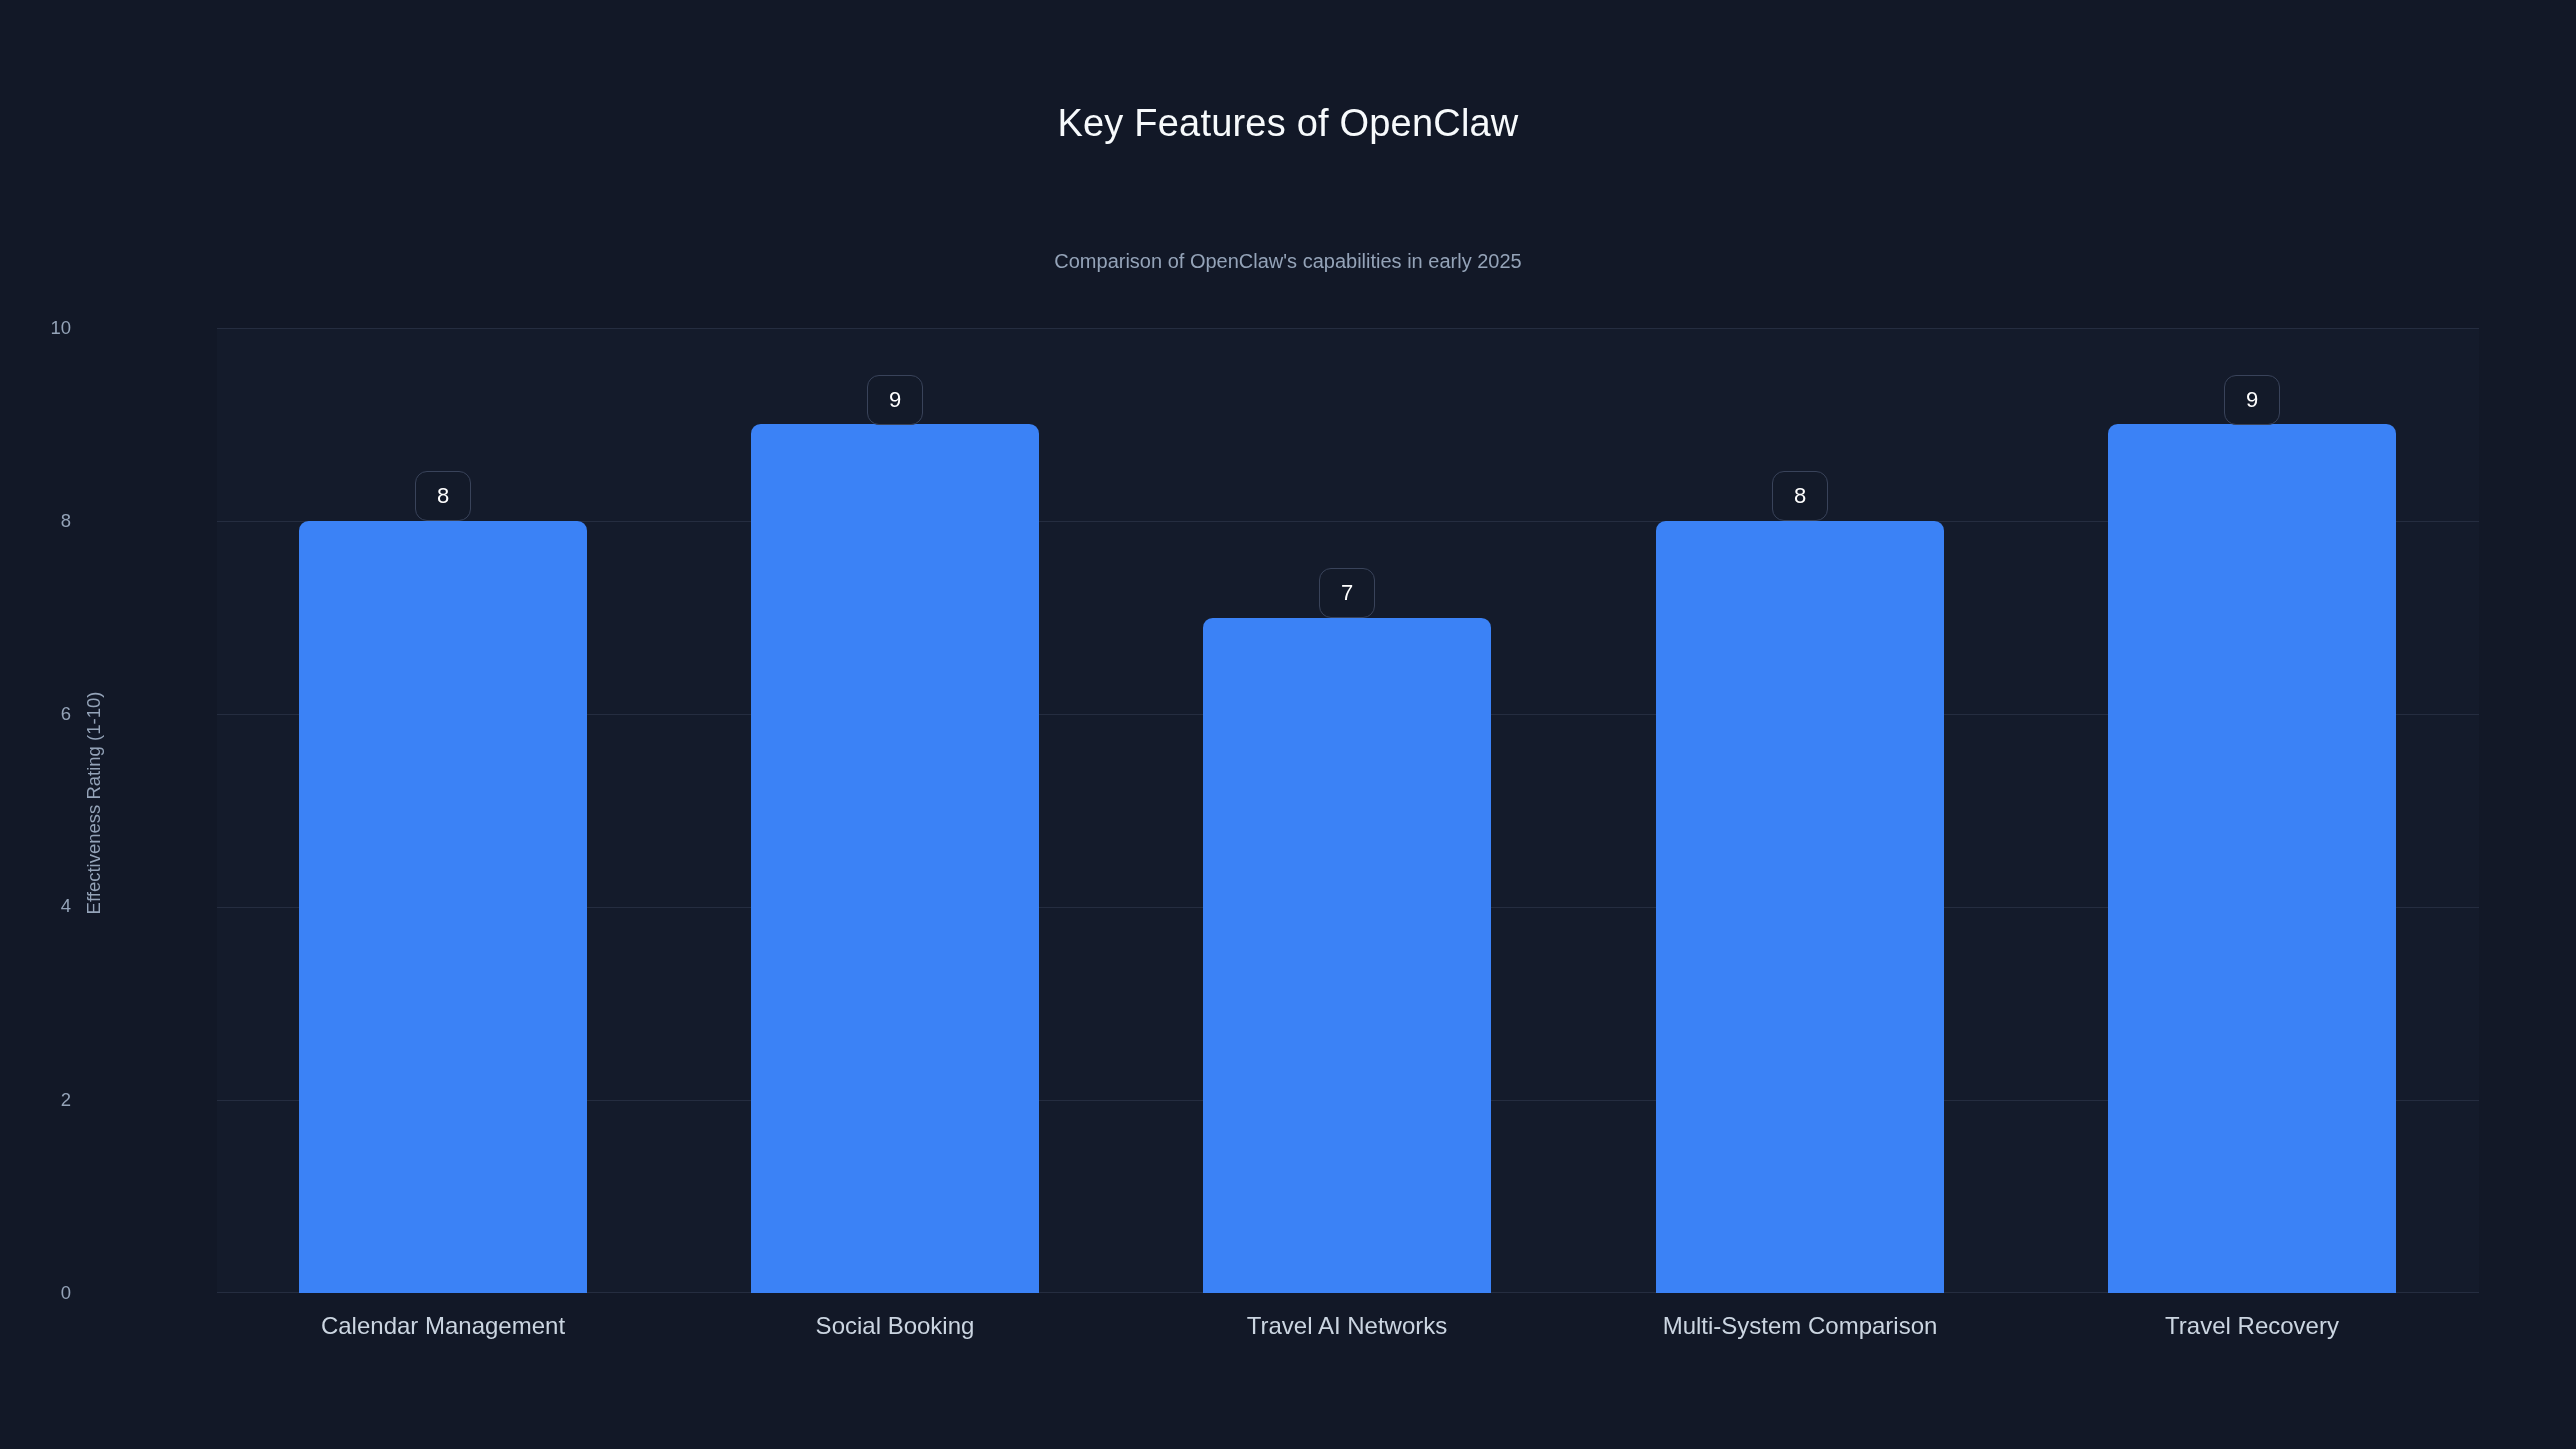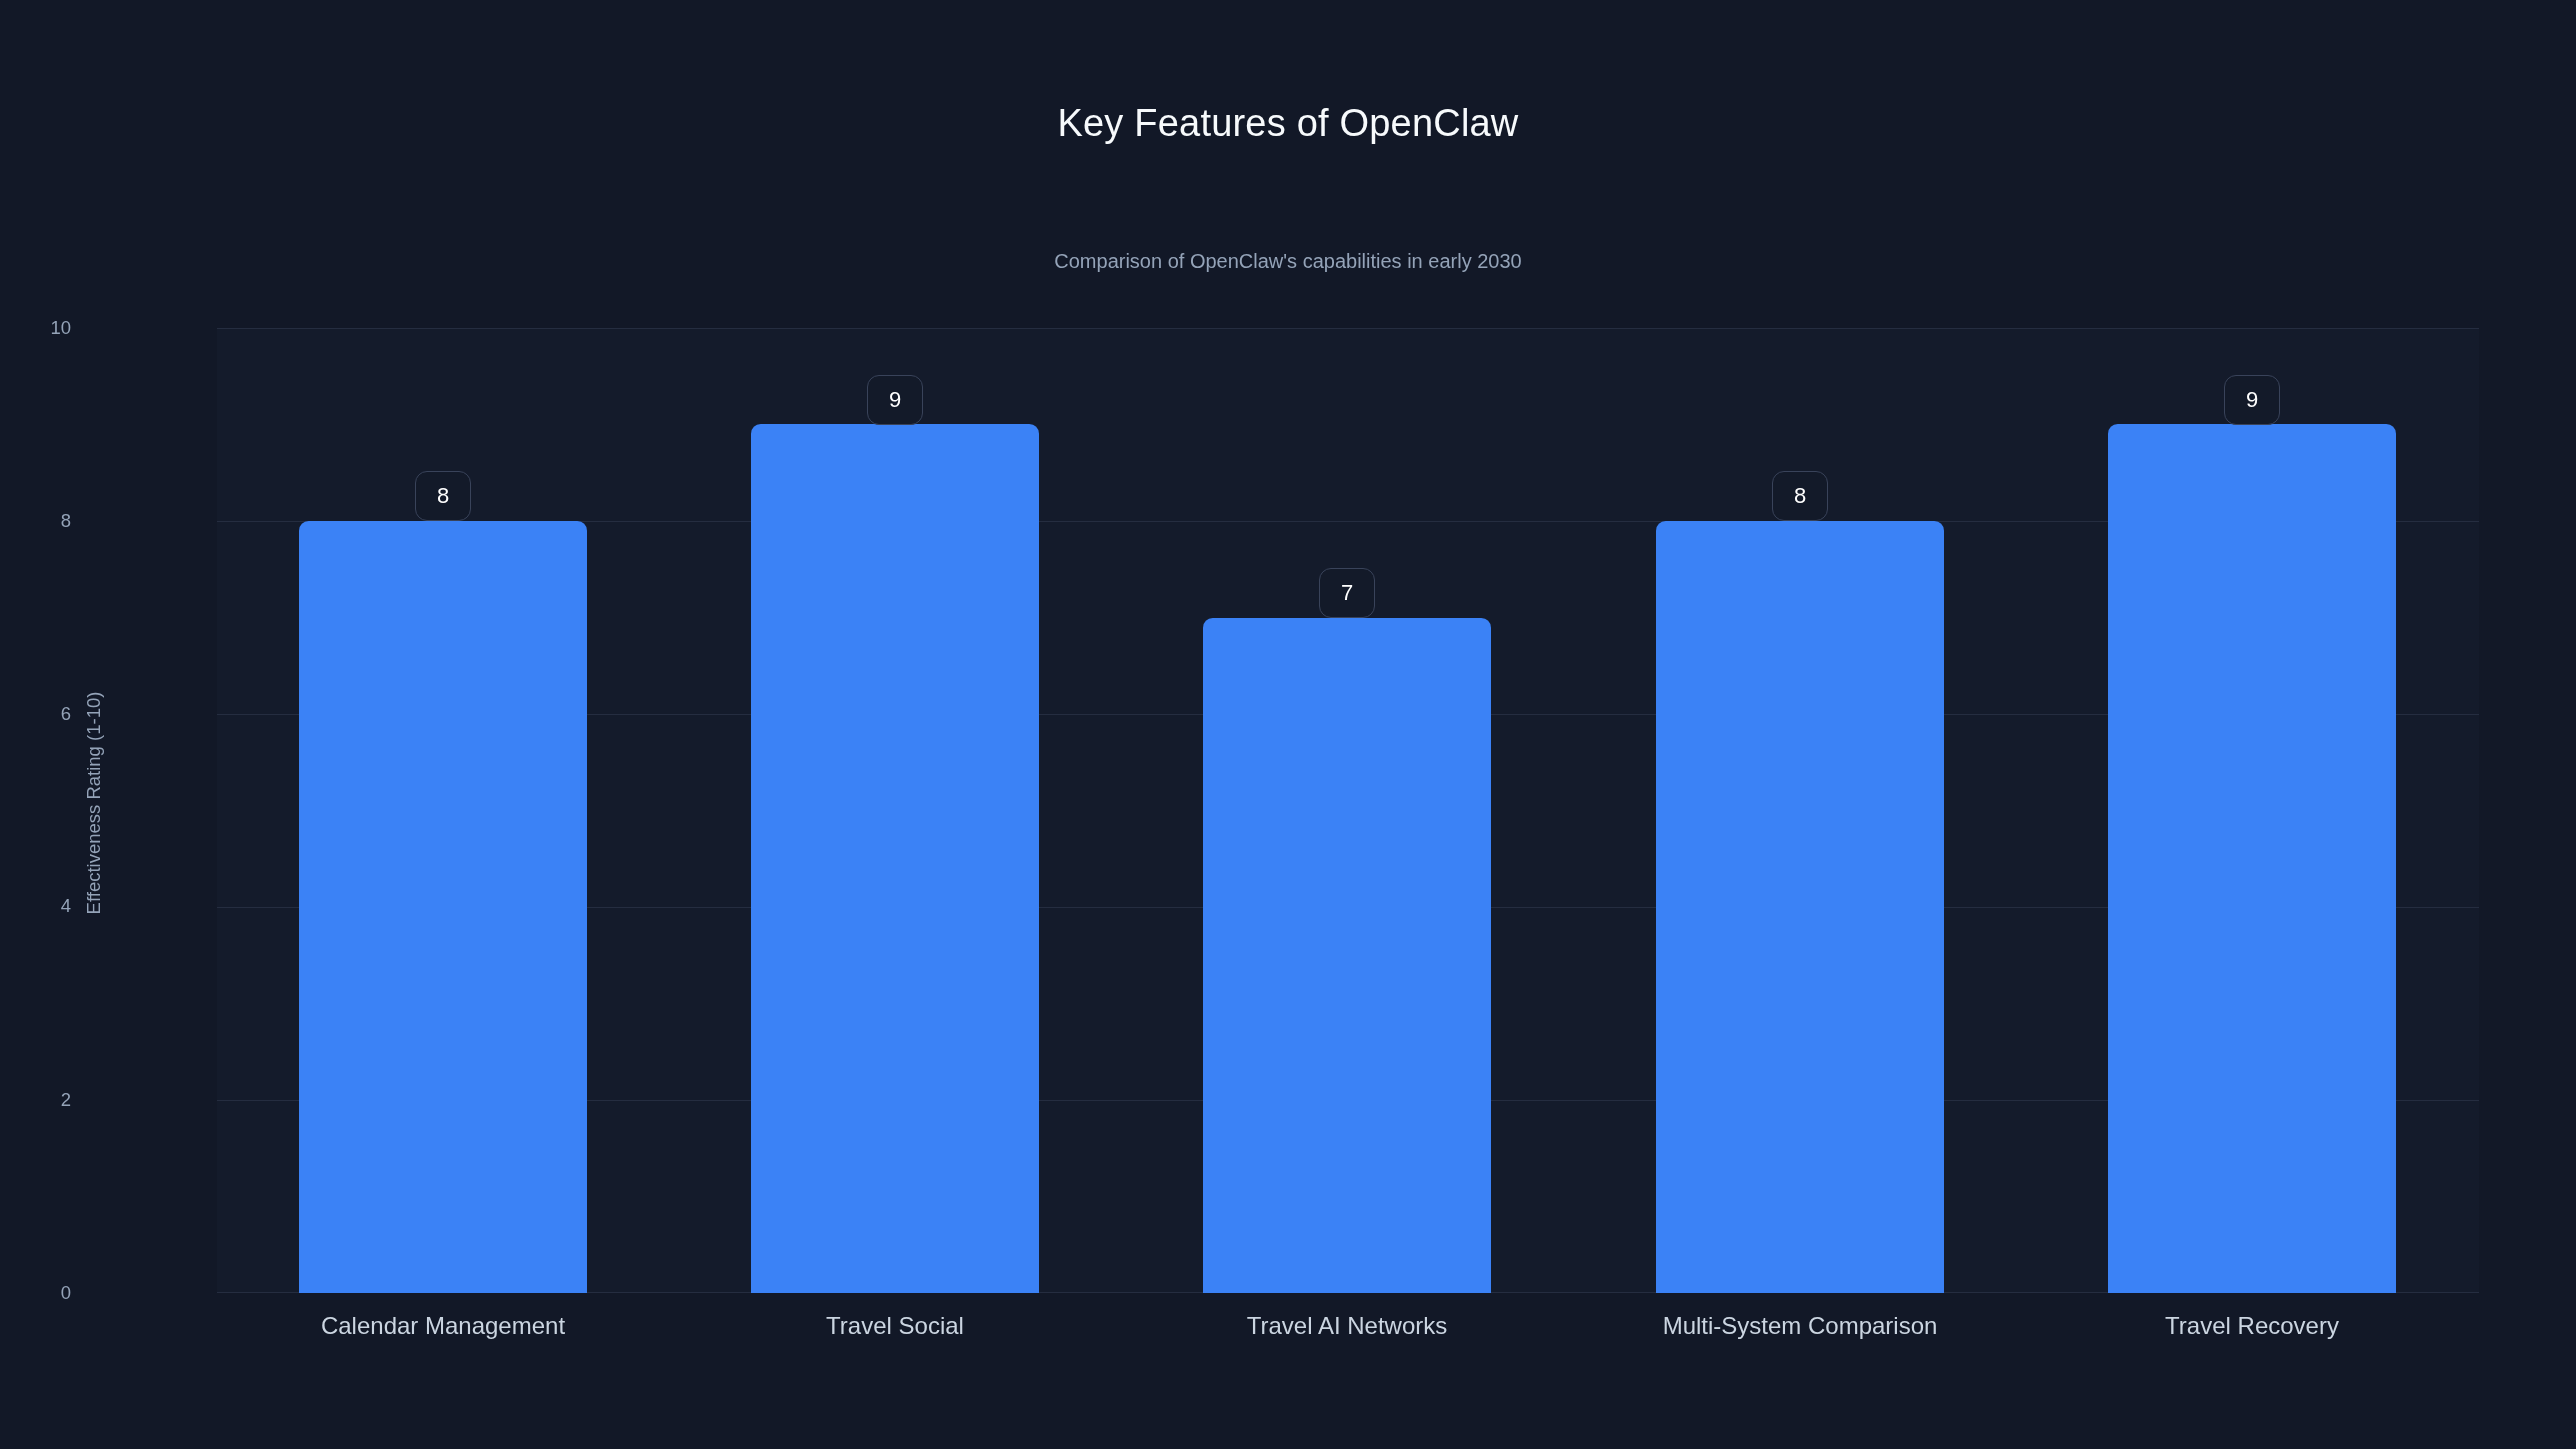--- a/index.html
+++ b/index.html
@@ -120,21 +120,21 @@
     white-space: nowrap;
     text-align: center;
   }
 </style>
 </head>
 <body>
 
 <div id="root">
 
   <div id="chart-title">Key Features of OpenClaw</div>
-  <div id="chart-subtitle">Comparison of OpenClaw's capabilities in early 2030</div>
+  <div id="chart-subtitle">Comparison of OpenClaw's capabilities in early 2025</div>
 
   <div id="y-axis-title">Effectiveness Rating (1-10)</div>
 
   <div class="y-tick-label" style="top:328px">10</div>
   <div class="y-tick-label" style="top:521px">8</div>
   <div class="y-tick-label" style="top:714px">6</div>
   <div class="y-tick-label" style="top:906px">4</div>
   <div class="y-tick-label" style="top:1100px">2</div>
   <div class="y-tick-label" style="top:1293px">0</div>
 
@@ -148,21 +148,21 @@
 
     <div class="bar-group" style="left:82px; width:288px">
       <div class="bar" style="height:772px"></div>
       <div class="value-badge" style="top:143px">8</div>
       <div class="x-tick-label">Calendar Management</div>
     </div>
 
     <div class="bar-group" style="left:534px; width:288px">
       <div class="bar" style="height:869px"></div>
       <div class="value-badge" style="top:47px">9</div>
-      <div class="x-tick-label">Travel Social</div>
+      <div class="x-tick-label">Social Booking</div>
     </div>
 
     <div class="bar-group" style="left:986px; width:288px">
       <div class="bar" style="height:675px"></div>
       <div class="value-badge" style="top:240px">7</div>
       <div class="x-tick-label">Travel AI Networks</div>
     </div>
 
     <div class="bar-group" style="left:1439px; width:288px">
       <div class="bar" style="height:772px"></div>

